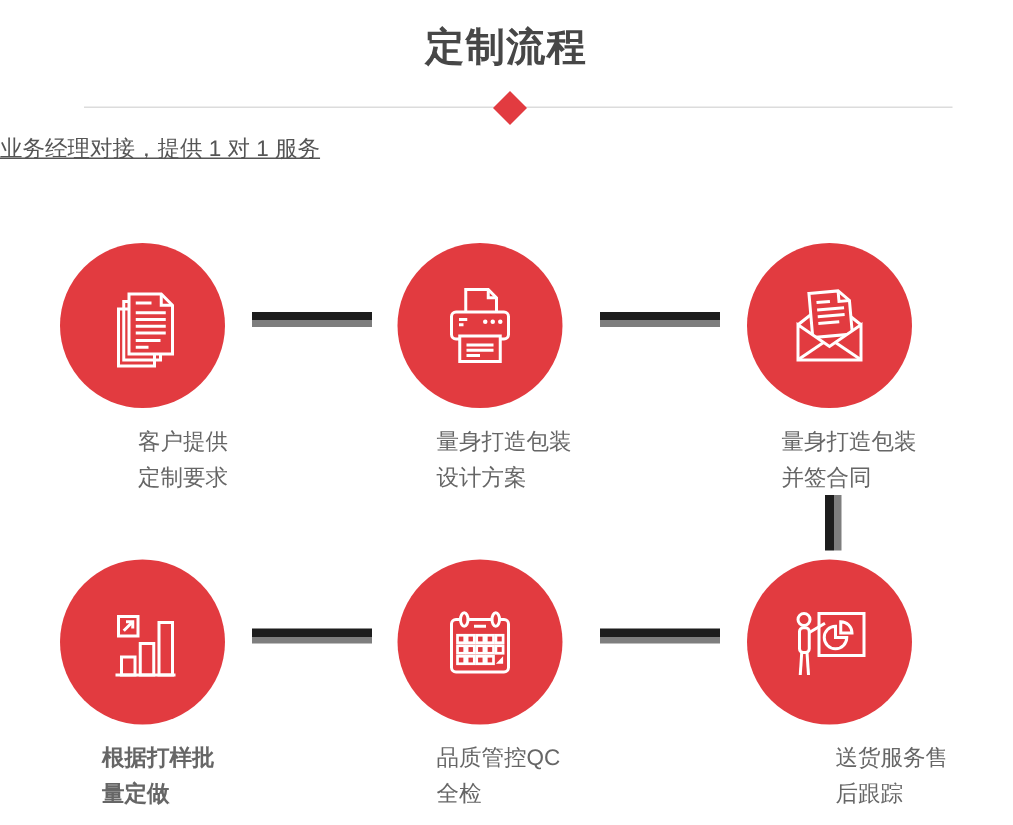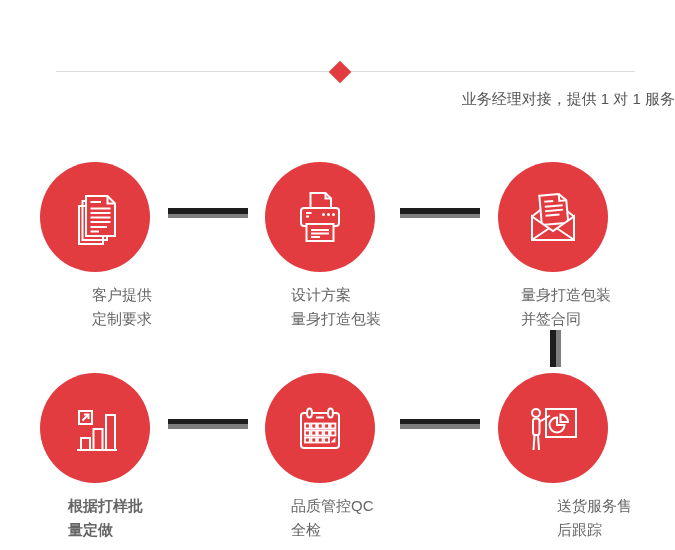--- a/index.html
+++ b/index.html
@@ -7,22 +7,22 @@
     --conn-dark:#1d1d1d; --conn-gray:#7e7e7e; --divider:#dcdcdc;
   }
   *{margin:0;padding:0;box-sizing:border-box;}
   body{background:#fff;font-family:"Liberation Sans","DejaVu Sans",sans-serif;}
   .canvas{position:relative;width:675px;height:550px;background:#fff;overflow:hidden;}
   .title{position:absolute;top:14px;left:0;width:100%;text-align:center;
          font-size:26px;font-weight:bold;color:var(--title);letter-spacing:1px;}
   .divider{position:absolute;top:71px;left:56px;width:579px;height:1px;background:var(--divider);}
   .diamond{position:absolute;top:64px;left:332px;width:16px;height:16px;
            background:var(--red);transform:rotate(45deg);}
-  .subtitle{position:absolute;top:90px;left:0;width:100%;text-align:right;
-            font-size:15px;color:#555;}
+  .subtitle{position:absolute;top:90px;left:0;width:100%;text-align:left;
+            font-size:15px;color:#555;text-decoration:underline;}
   .circle{position:absolute;width:110px;height:110px;border-radius:50%;background:var(--red);
           display:flex;align-items:center;justify-content:center;}
   .circle svg{display:block;}
   .step-label{position:absolute;font-size:15px;line-height:24px;color:var(--text);}
   .hbar{position:absolute;width:80px;height:10px;
         background:linear-gradient(to bottom,var(--conn-dark) 0 55%,var(--conn-gray) 55% 100%);}
   .vbar{position:absolute;width:11px;height:37px;
         background:linear-gradient(to right,var(--conn-dark) 0 55%,var(--conn-gray) 55% 100%);}
   
   .c1{left:40px;top:162px;}  .c2{left:265px;top:162px;} .c3{left:498px;top:162px;}
@@ -31,20 +31,21 @@
   .l4{left:68px;top:494px;font-weight:bold;}  .l5{left:291px;top:494px;} .l6{left:521px;top:494px;margin-left:36px;}
   .b12{left:168px;top:208px;} .b23{left:400px;top:208px;}
   .b45{left:168px;top:419px;} .b56{left:400px;top:419px;}
   .b36{left:550px;top:330px;}
 </style>
 </head>
 <body>
 
 <div class="canvas">
 
+  <h1 class="title">定制流程</h1>
   <div class="divider"></div>
   <div class="diamond"></div>
   <p class="subtitle">业务经理对接，提供 1 对 1 服务</p>
 
   <div class="hbar b12"></div>
   <div class="hbar b23"></div>
   <div class="hbar b45"></div>
   <div class="hbar b56"></div>
   <div class="vbar b36"></div>
 
@@ -82,22 +83,22 @@
         <circle cx="38.5" cy="27.5" r="1.5" fill="#fff" stroke="none"></circle>
         <circle cx="43.5" cy="27.5" r="1.5" fill="#fff" stroke="none"></circle>
         <rect x="16.5" y="37" width="27" height="17" fill="var(--red)"></rect>
         <line x1="21" y1="43" x2="39" y2="43"></line>
         <line x1="21" y1="46.5" x2="39" y2="46.5"></line>
         <line x1="21" y1="50" x2="30" y2="50"></line>
       </g>
     </svg>
   </div>
   <div class="step-label l2">
+    <div>量身打造包装</div>
     <div>设计方案</div>
-    <div>量身打造包装</div>
   </div>
 
   <div class="circle c3">
     <svg viewBox="0 0 60 60" width="60" height="60">
       <g fill="none" stroke="#fff" stroke-width="2">
         <path d="M9 29.5 L30 13 L51 29.5"></path>
         <g transform="rotate(-5 30 22)">
           <path d="M17.5 7.5 H37 L44 14.5 V37 H17.5 Z" fill="var(--red)"></path>
           <path d="M37 7.5 V14.5 H44"></path>
           <line x1="22" y1="14" x2="31" y2="14"></line>

